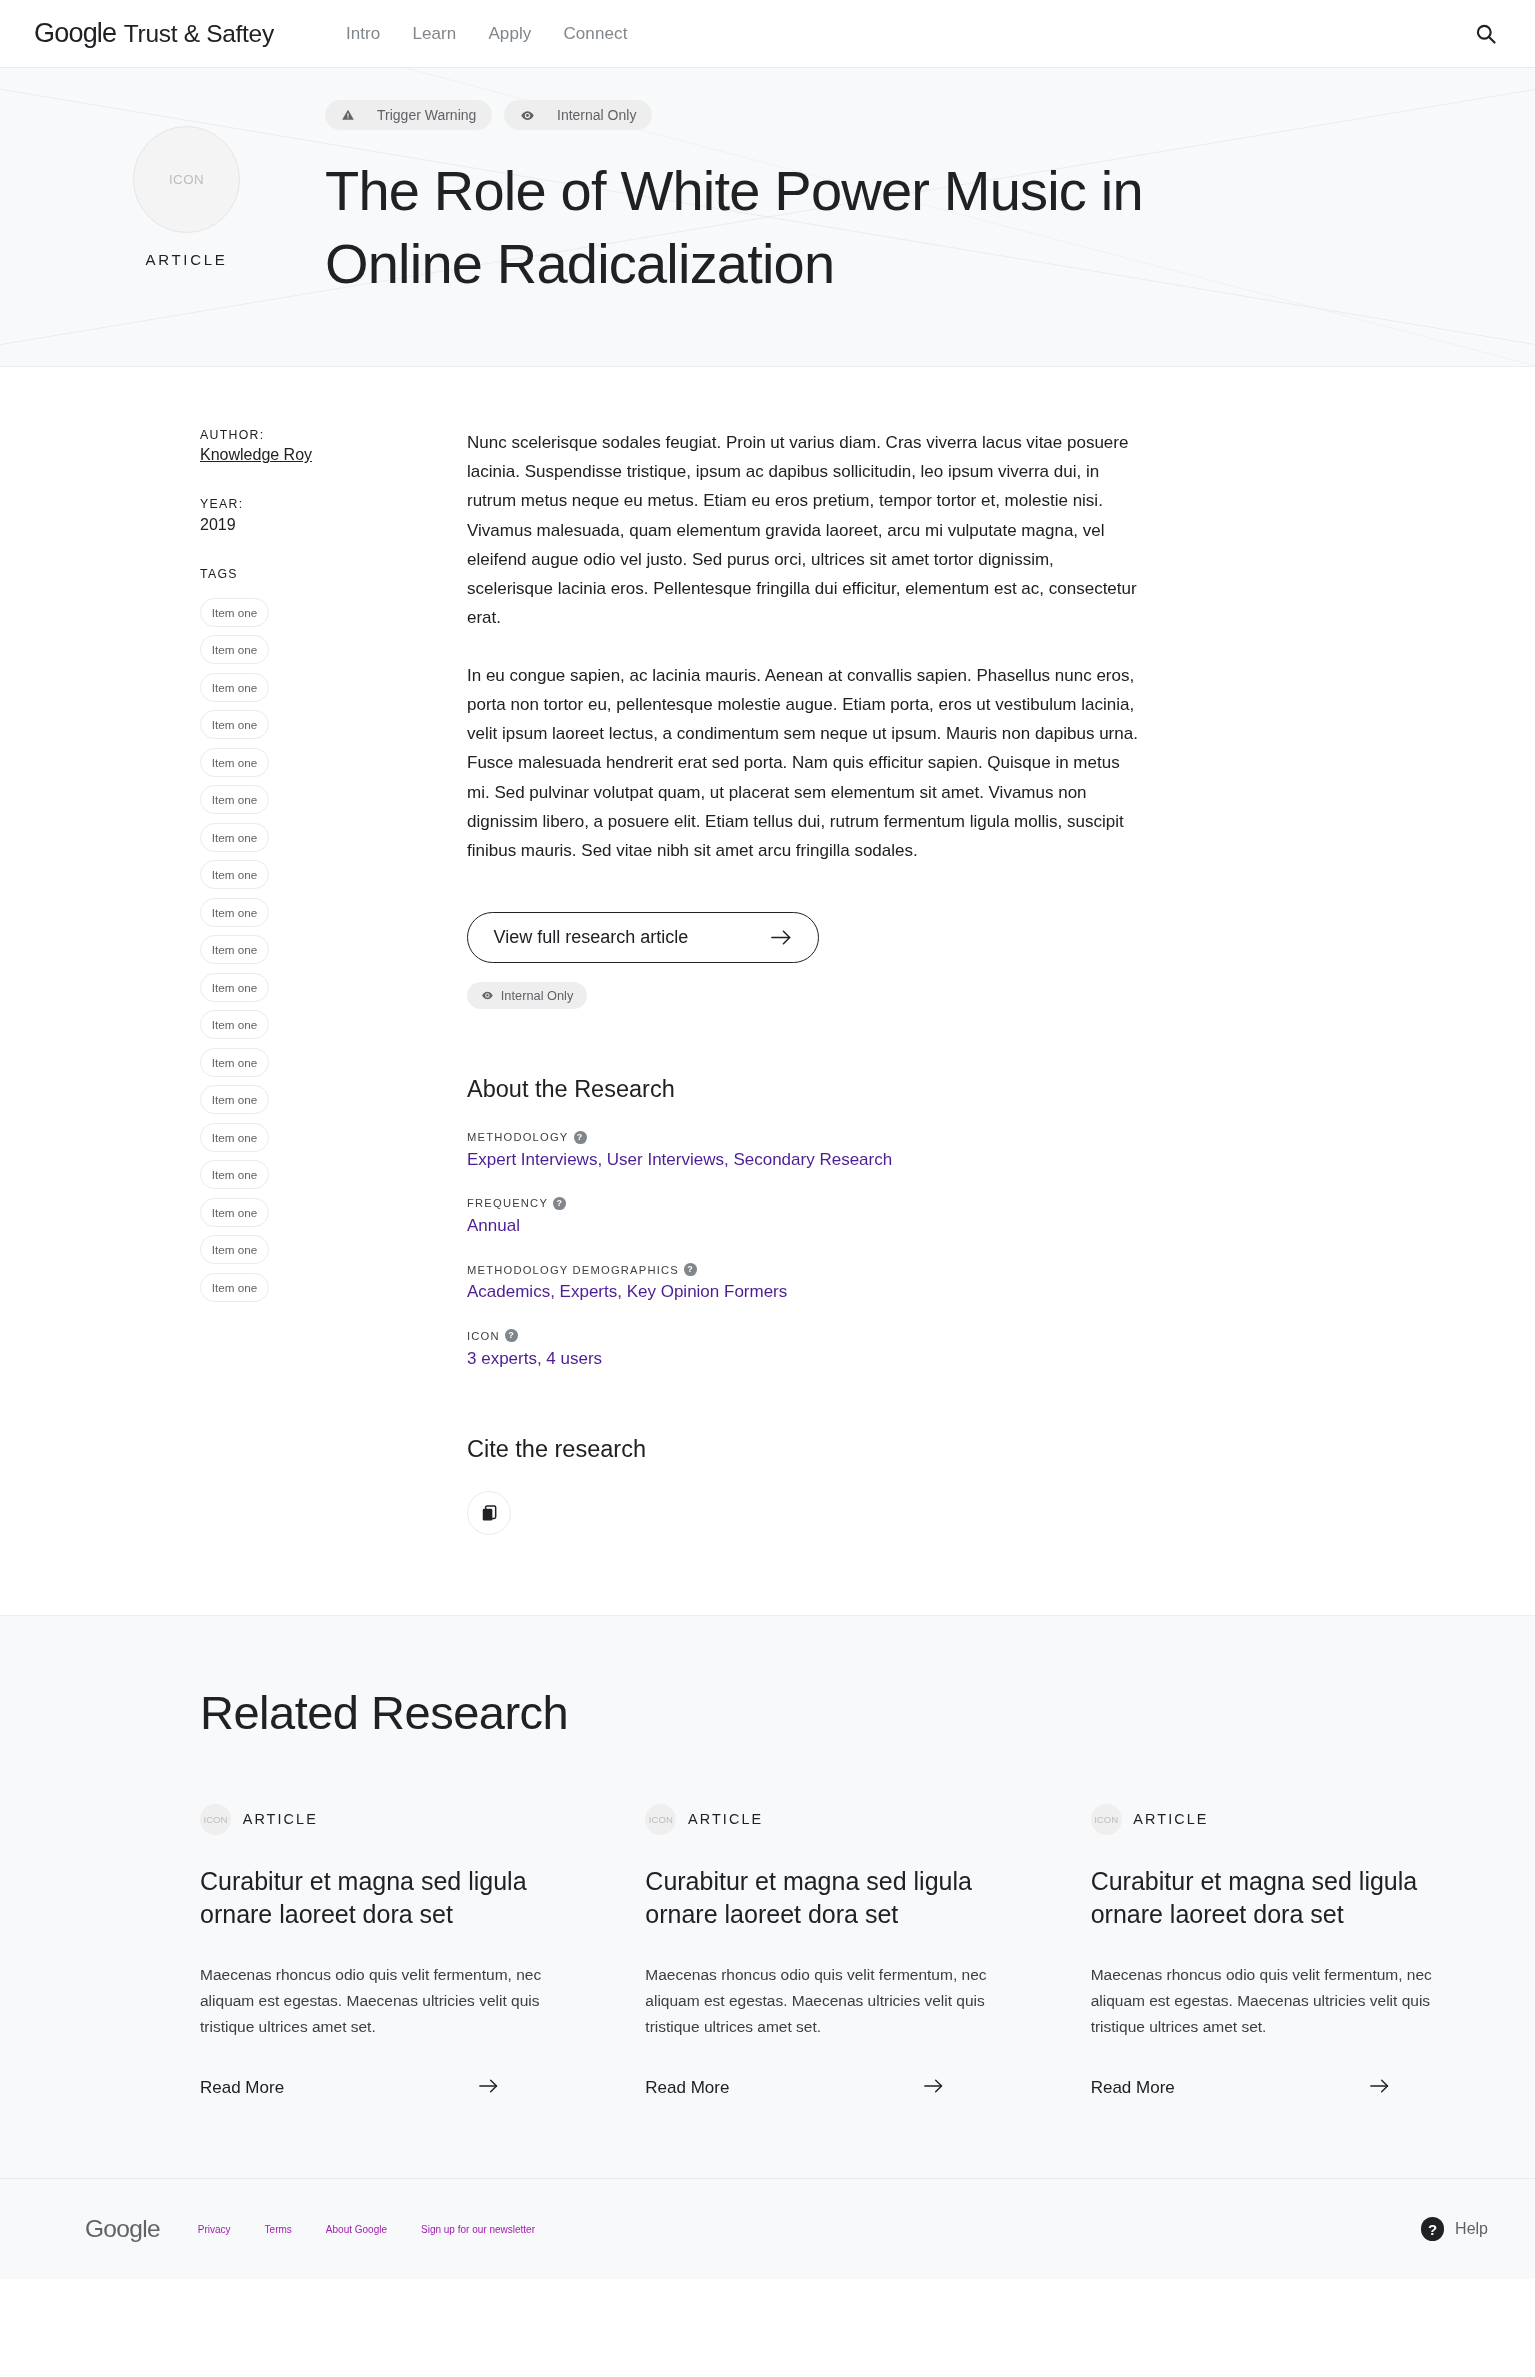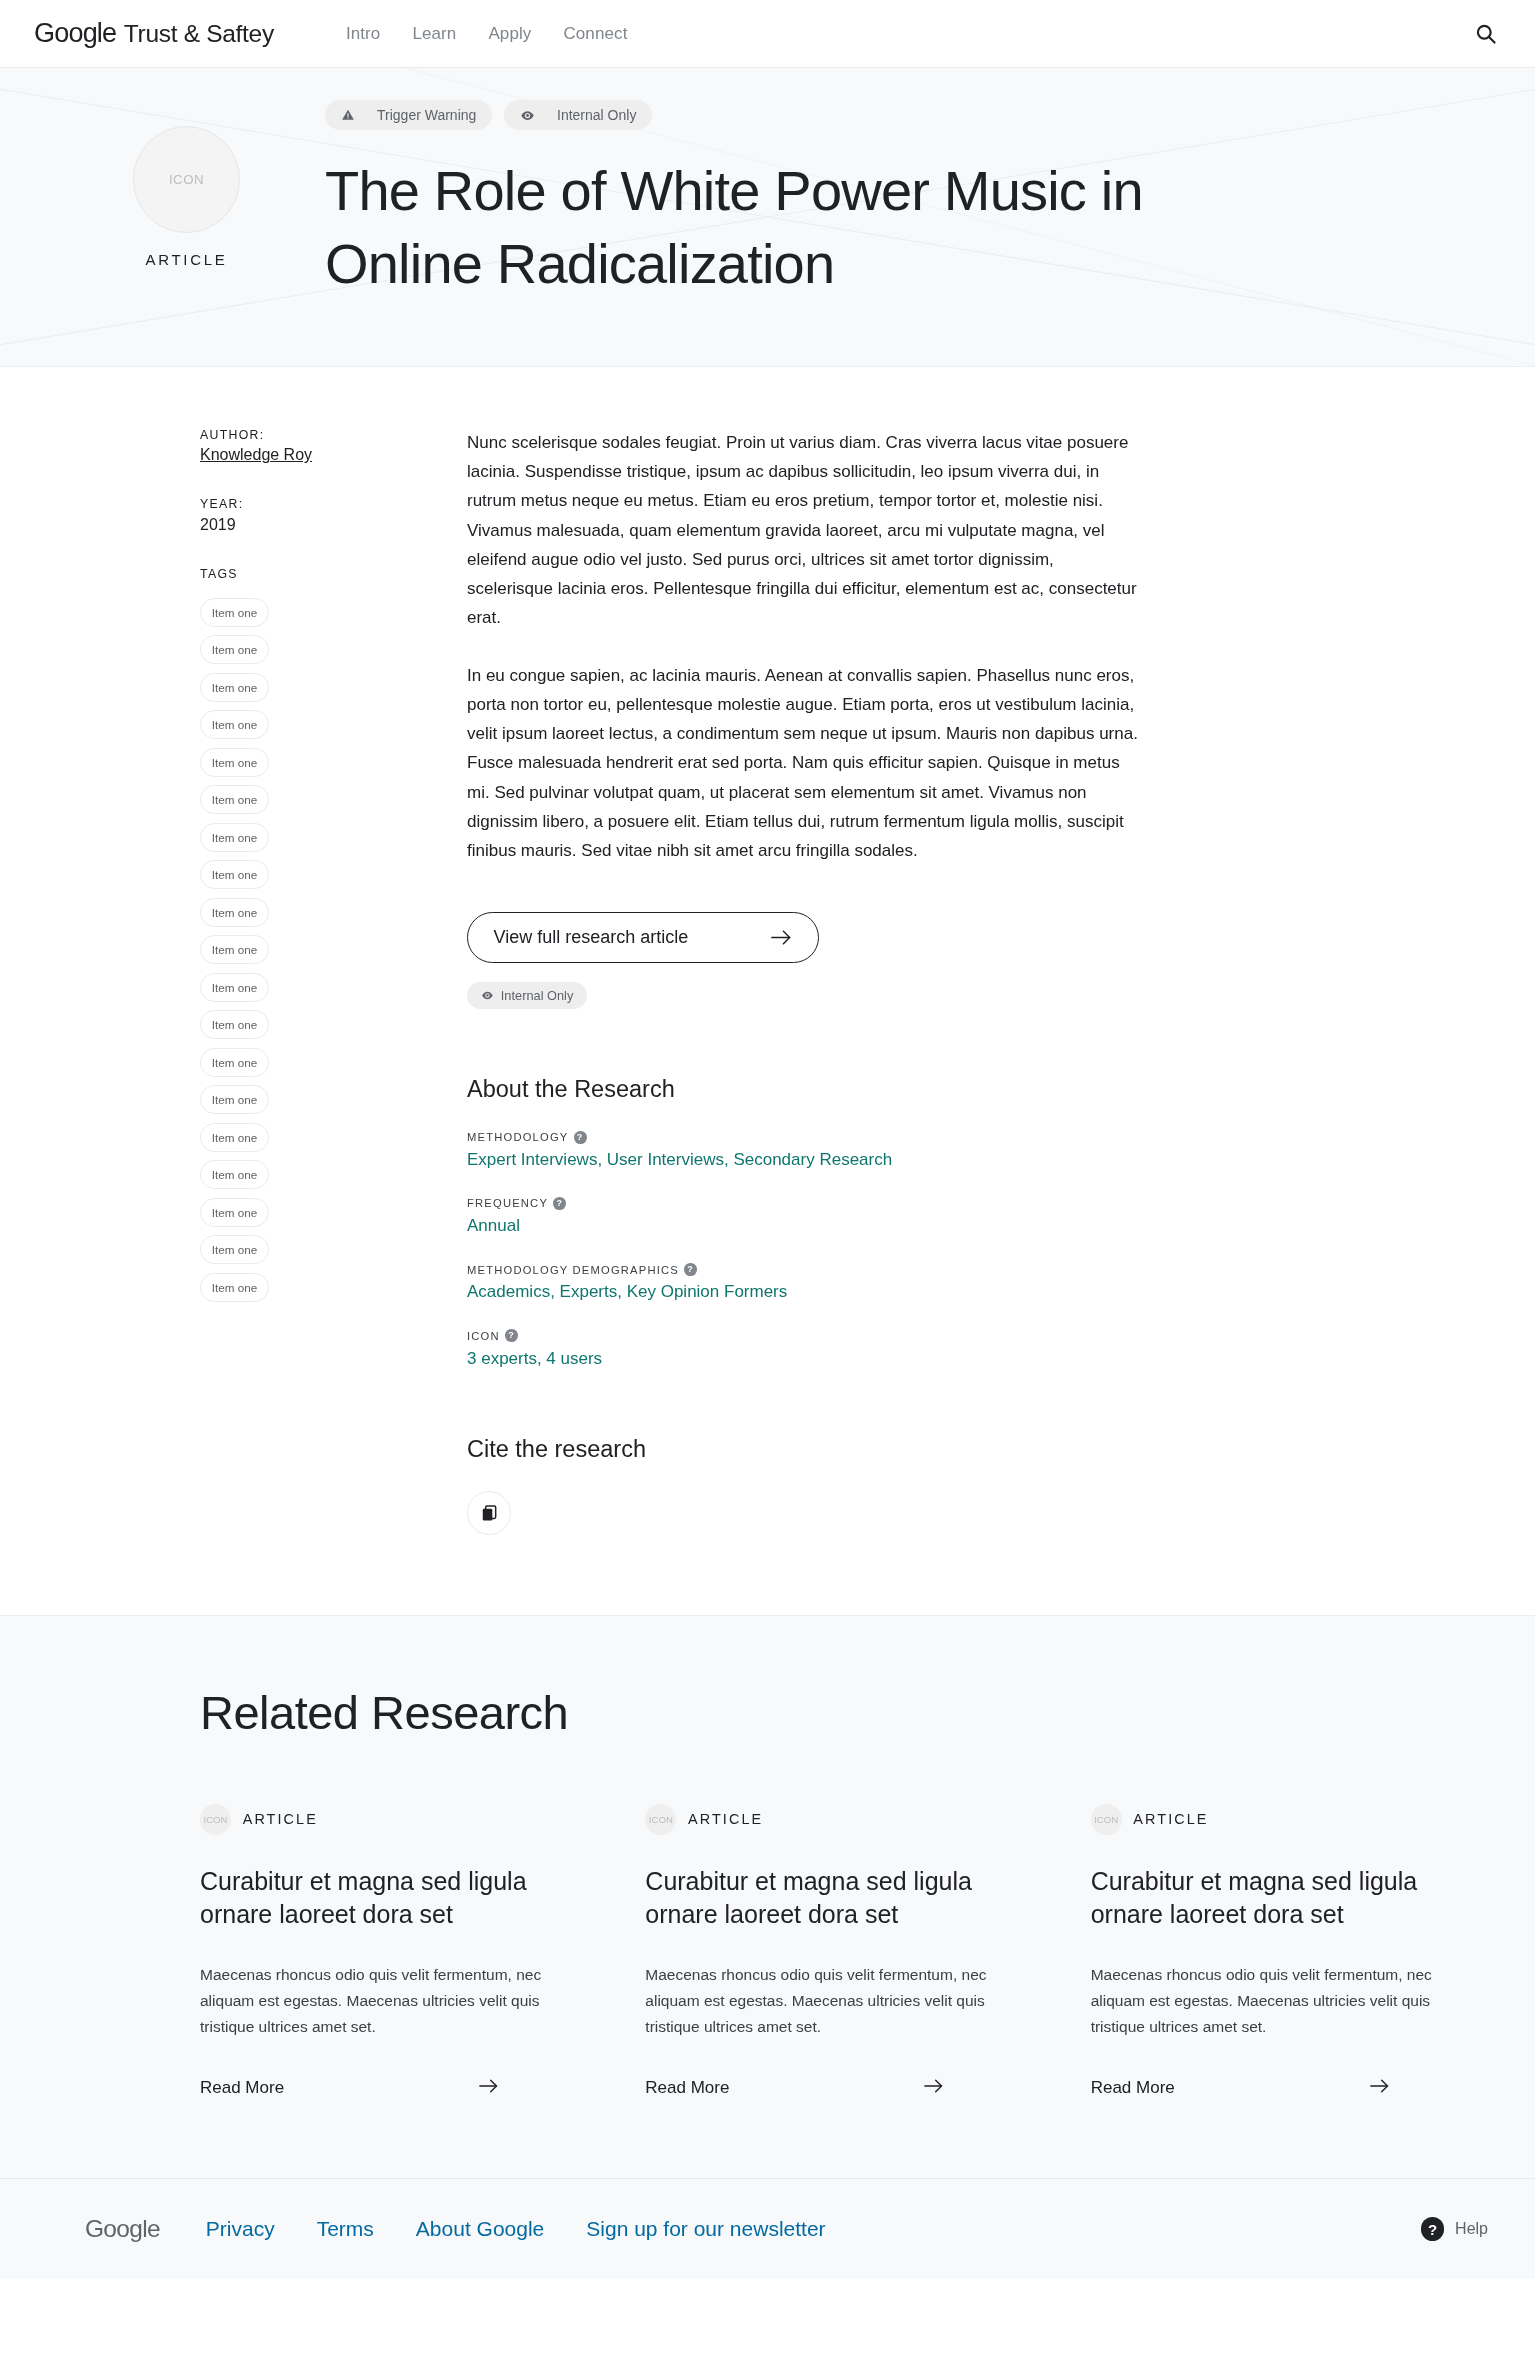--- a/index.html
+++ b/index.html
@@ -125,21 +125,21 @@
     font-size:12.8px;color:#5f6368;margin-top:19px;
   }
   h2.section-h{
     font-size:23.5px;font-weight:400;color:#202124;margin-top:67px;margin-bottom:28px;
   }
   .field{ margin-bottom:27px; }
   .field-label{
     display:flex;align-items:center;gap:5.3px;
     font-size:11.2px;letter-spacing:1.2px;color:#3c4043;font-weight:500;margin-bottom:6.4px;
   }
-  .field-value{ font-size:17px;color:#0f766e; }
+  .field-value{ font-size:17px;color:#4c1d95; }
   .help-dot{
     width:12.8px;height:12.8px;border-radius:50%;
     background:#80868b;color:#fff;
     font-size:9px;font-weight:700;
     display:inline-flex;align-items:center;justify-content:center;
     line-height:1;
   }
   .cite-row{ display:flex;align-items:center;gap:20px;margin-top:7.5px; }
   .cite-icon{
     width:44px;height:44px;border-radius:50%;
@@ -176,21 +176,21 @@
     width:299px;font-size:17px;color:#202124;cursor:pointer;
   }
 
   
   .footer{
     background:#f8f9fa;border-top:0.5px solid #e8eaed;
     height:101px;display:flex;align-items:center;padding:0 48px 0 85px;
   }
   .footer-logo{ font-size:24.5px;color:#5f6368;letter-spacing:-0.7px;margin-right:38px; }
   .footer-links{ display:flex;gap:34px; }
-  .footer-links a{ font-size:21px;color:#0369a1;text-decoration:none;margin-left:8px; }
+  .footer-links a{ font-size:10px;color:#a21caf;text-decoration:none; }
   .footer-help{ margin-left:auto;display:flex;align-items:center;gap:10.7px;cursor:pointer; }
   .footer-help .dot{
     width:23.5px;height:23.5px;border-radius:50%;background:#202124;color:#fff;
     display:flex;align-items:center;justify-content:center;font-size:15px;font-weight:700;
   }
   .footer-help span.lbl{ font-size:16px;color:#5f6368; }
 </style>
 </head>
 <body>
 

